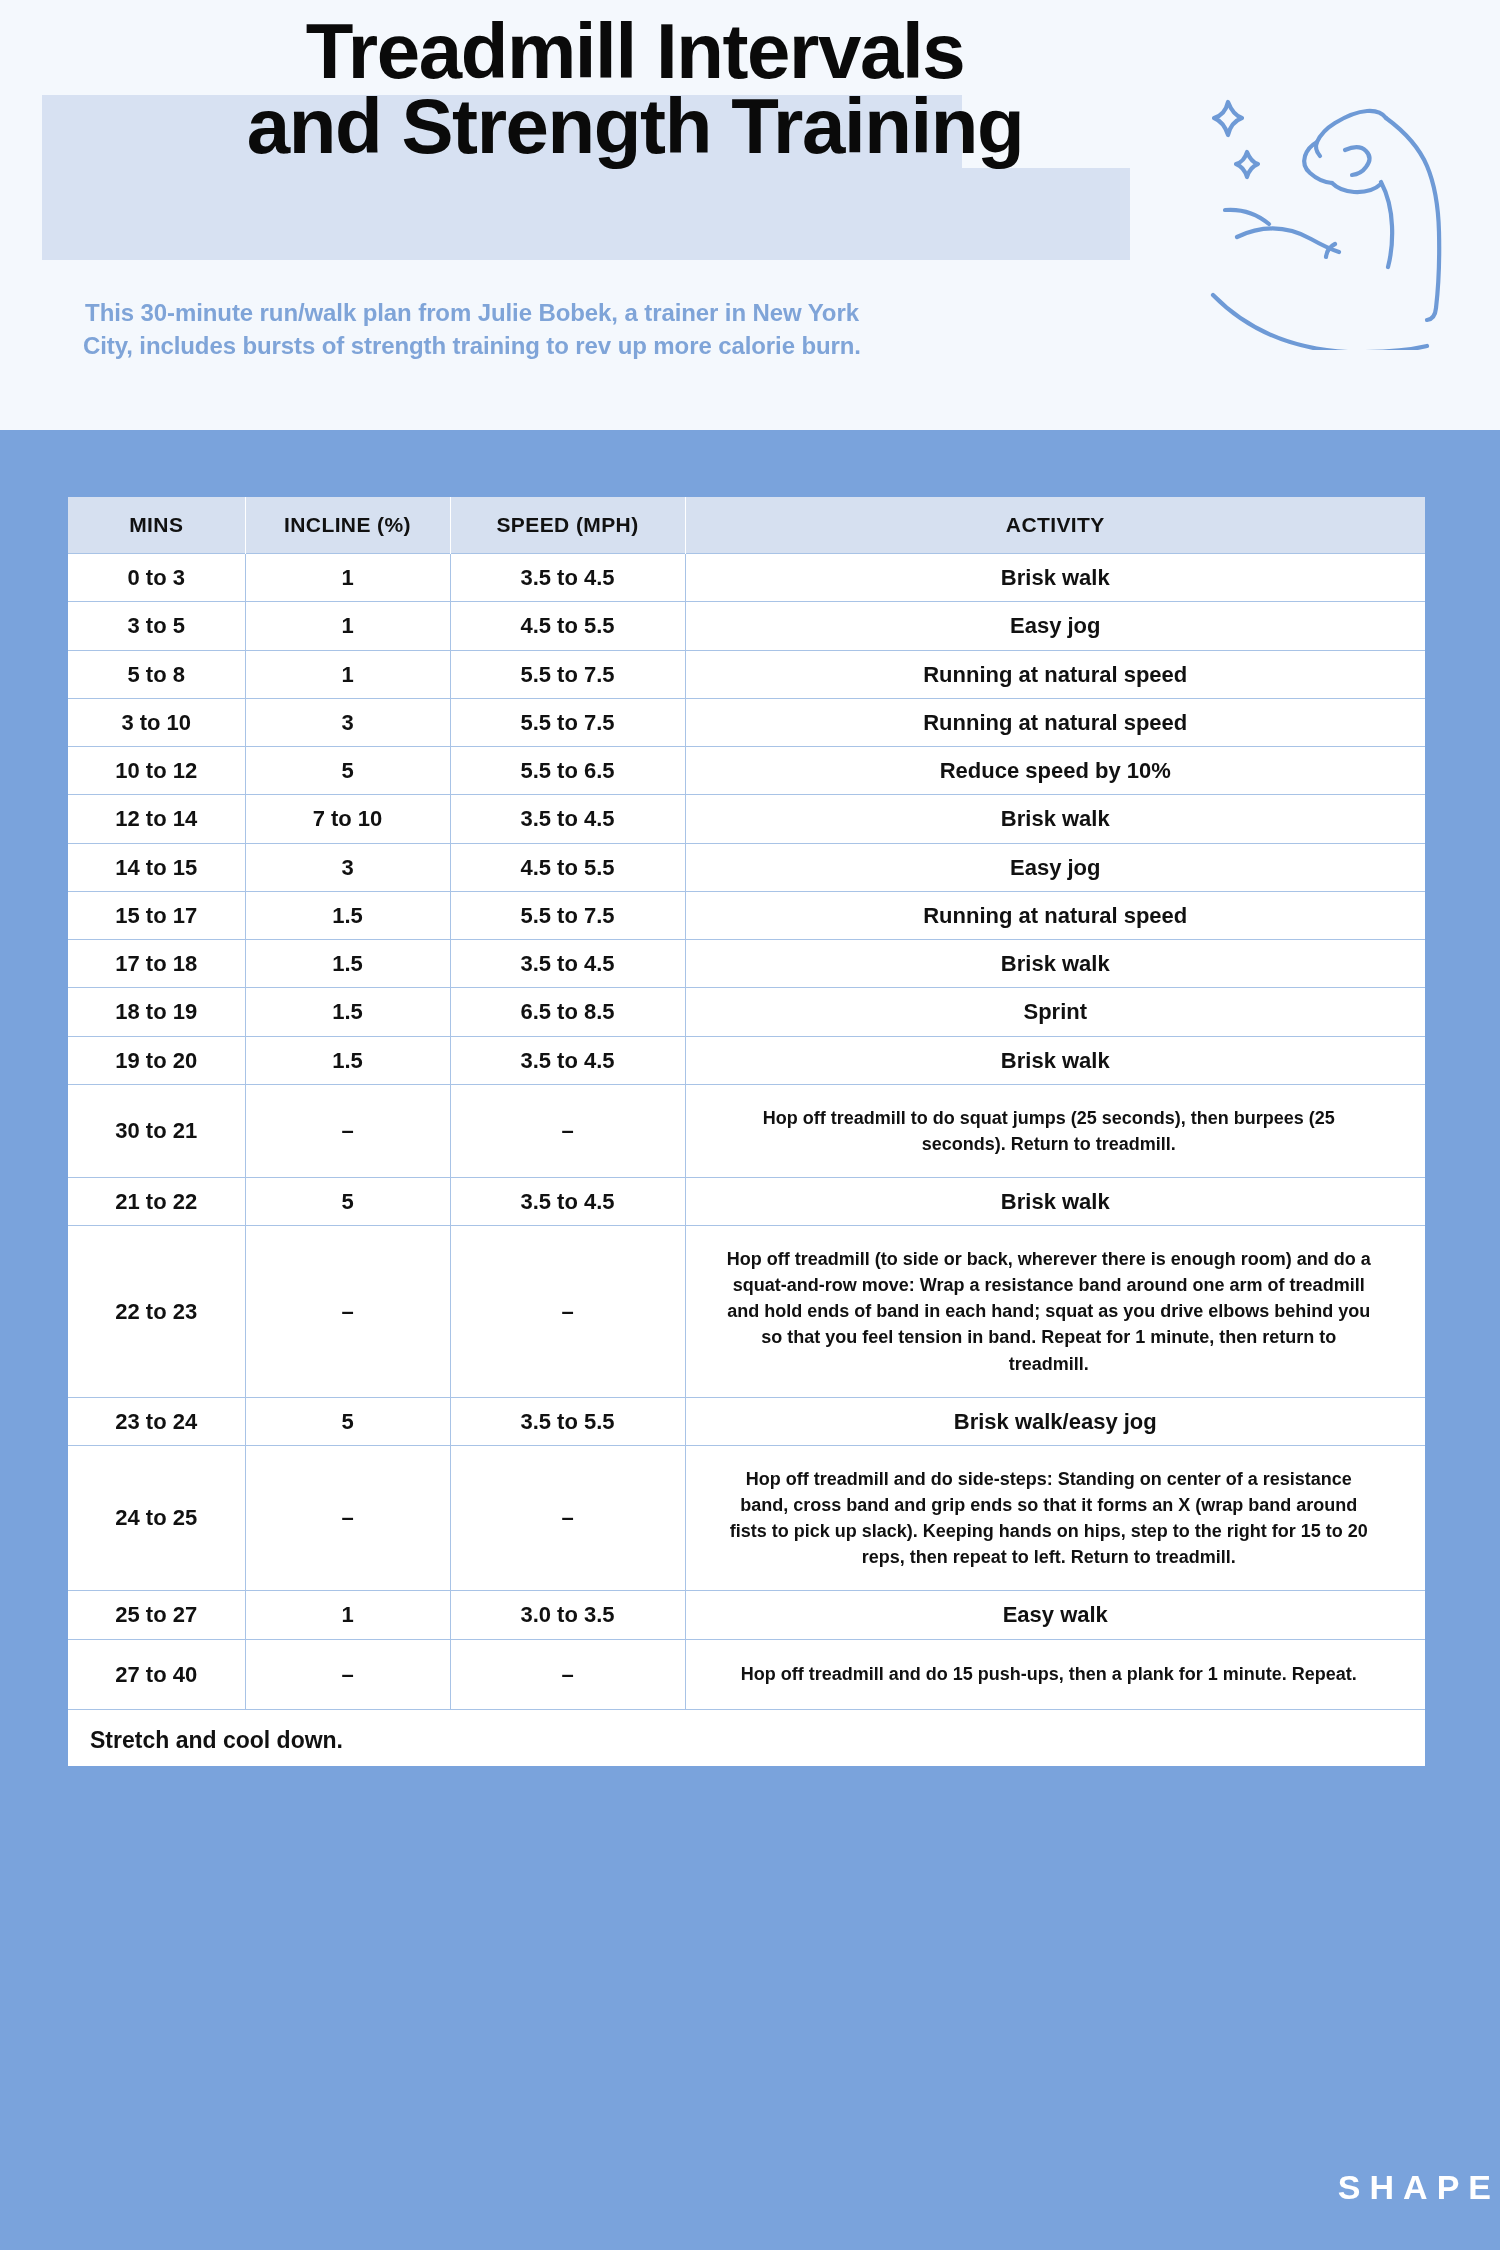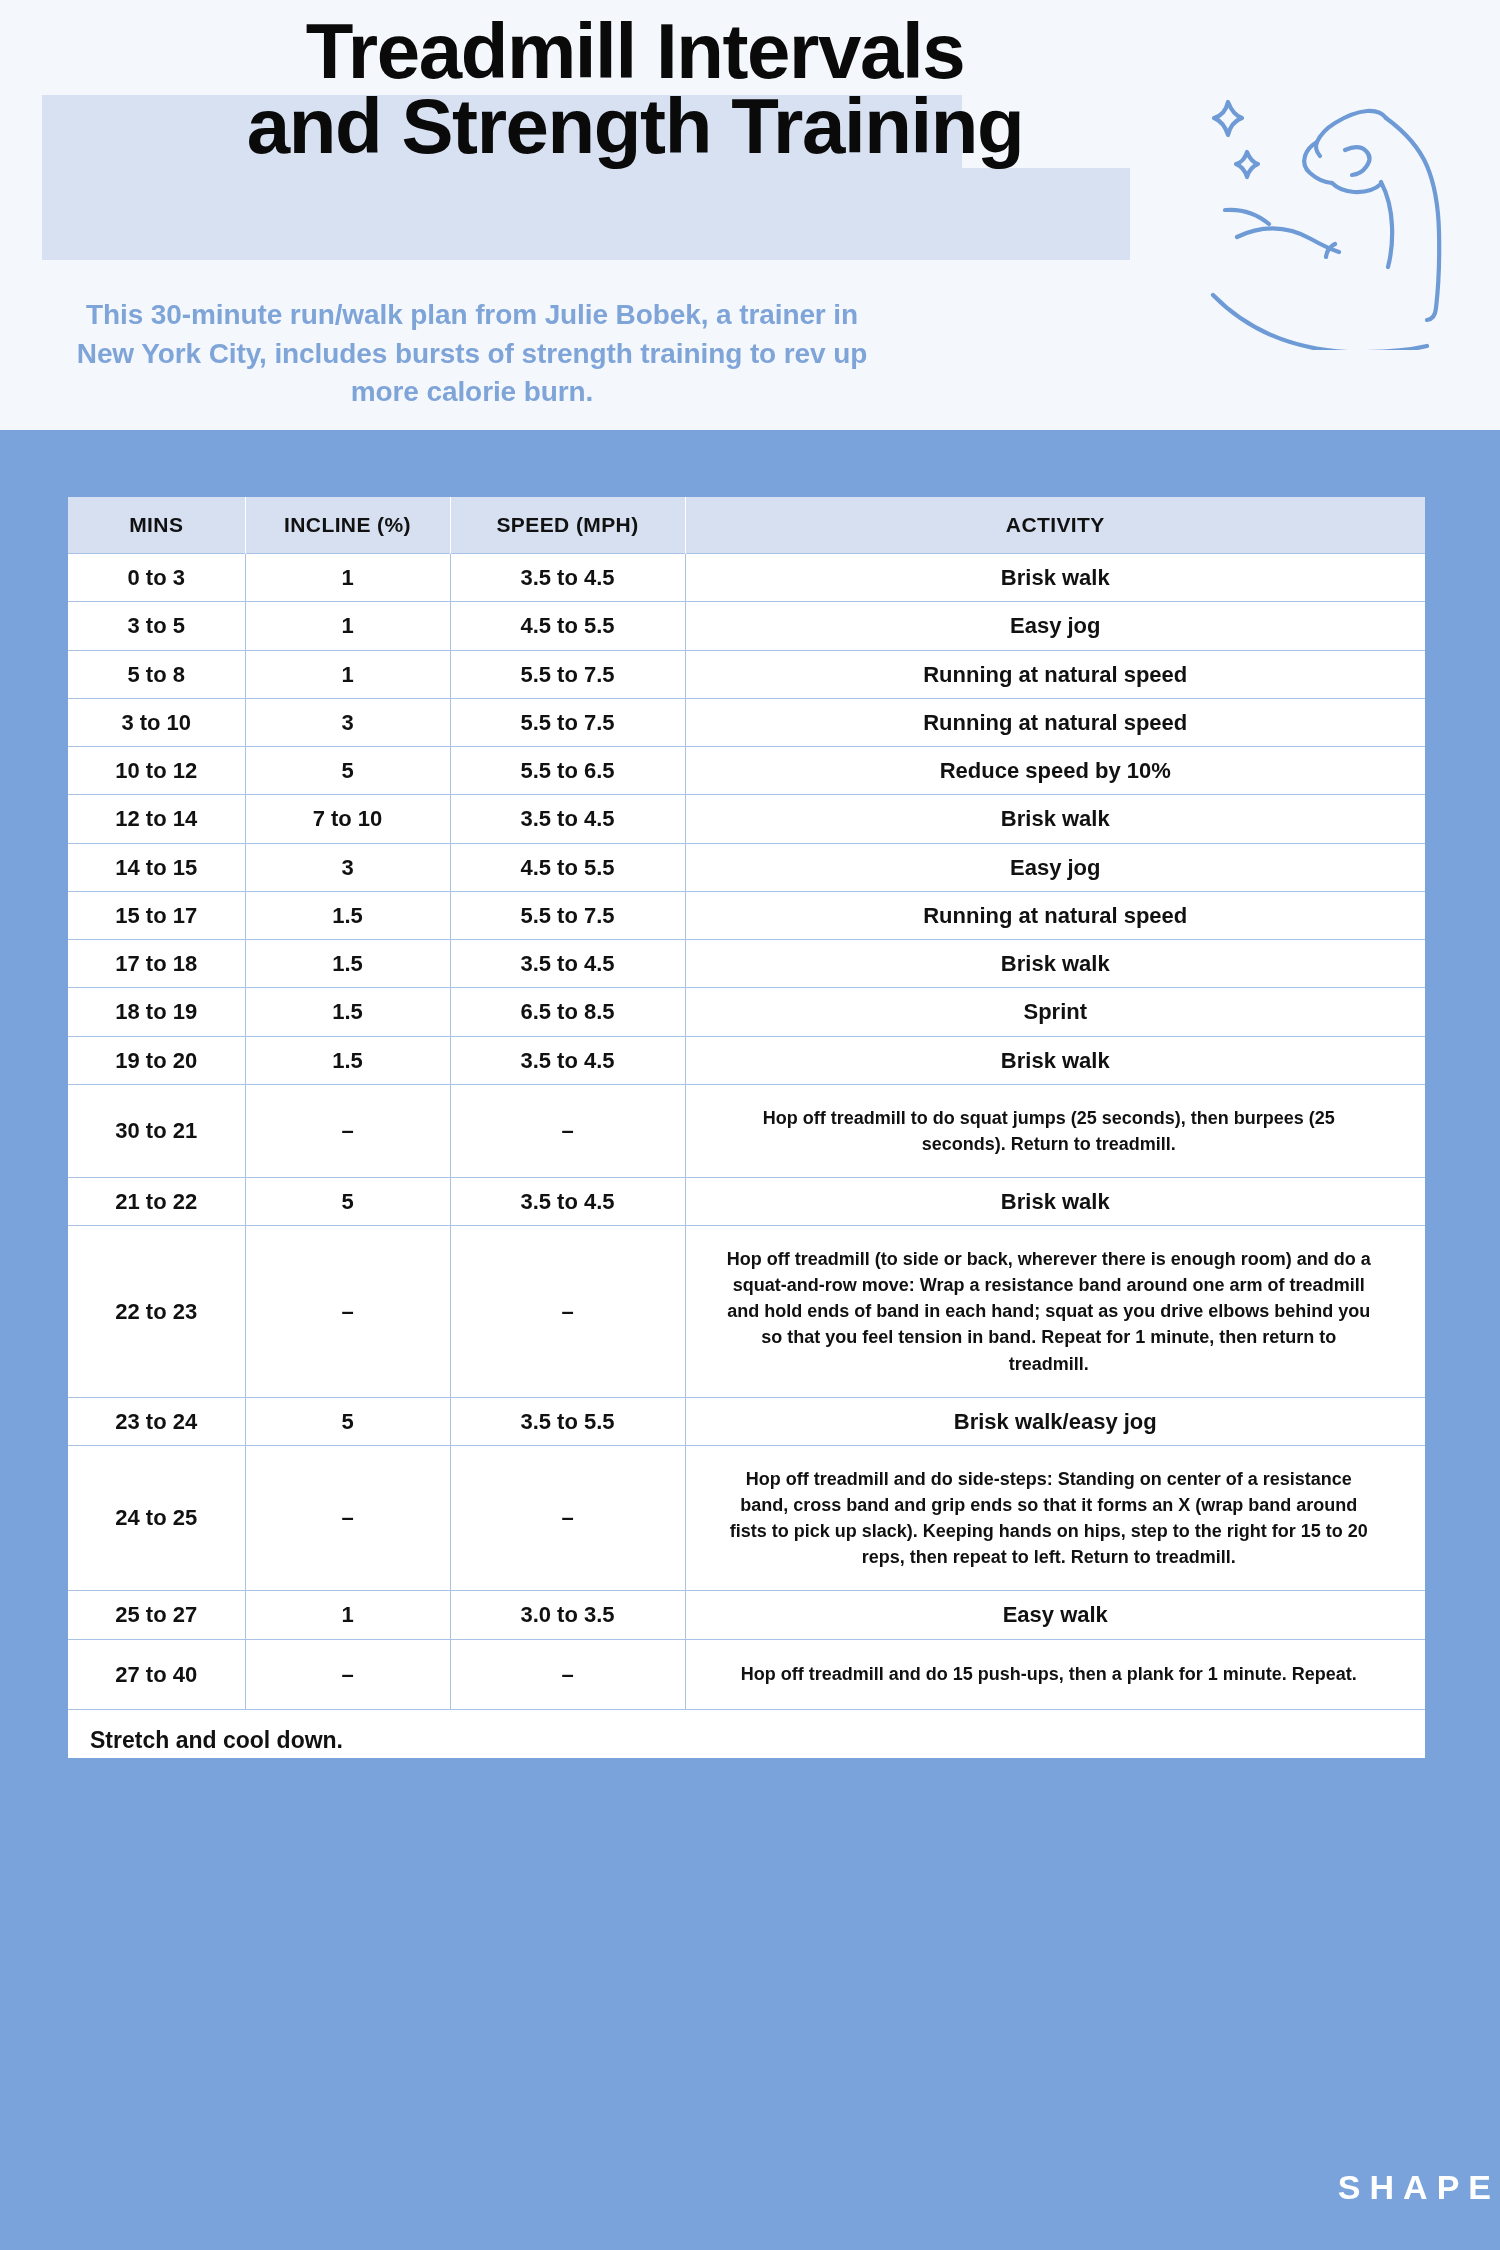--- a/index.html
+++ b/index.html
@@ -55,21 +55,21 @@
     font-family: "Liberation Sans", sans-serif;
     white-space: pre-line;
     width: 1150px;
   }
   .subtitle {
     position: absolute;
     left: 62px;
     top: 296px;
     z-index: 2;
     width: 820px;
-    font-size: 28px;
+    font-size: 24px;
     line-height: 1.38;
     font-weight: 700;
     color: #7fa4d8;
     letter-spacing: -0.1px;
   }
   .arm-art {
     position: absolute;
     left: 1185px;
     top: 80px;
     width: 300px;
@@ -137,21 +137,21 @@
   table.plan td.activity-long {
     font-size: 18px;
     line-height: 1.45;
     padding-left: 36px;
     padding-right: 49px;
   }
   table.plan tr.footer-row td {
     text-align: left;
     padding-left: 22px;
     padding-top: 15px;
-    padding-bottom: 3px;
+    padding-bottom: 11px;
     border-right: none;
     font-size: 23px;
   }
   .dash { font-size: 24px; letter-spacing: 0; }
 
   
   .brand {
     position: absolute;
     left: 0;
     top: 2168px;

